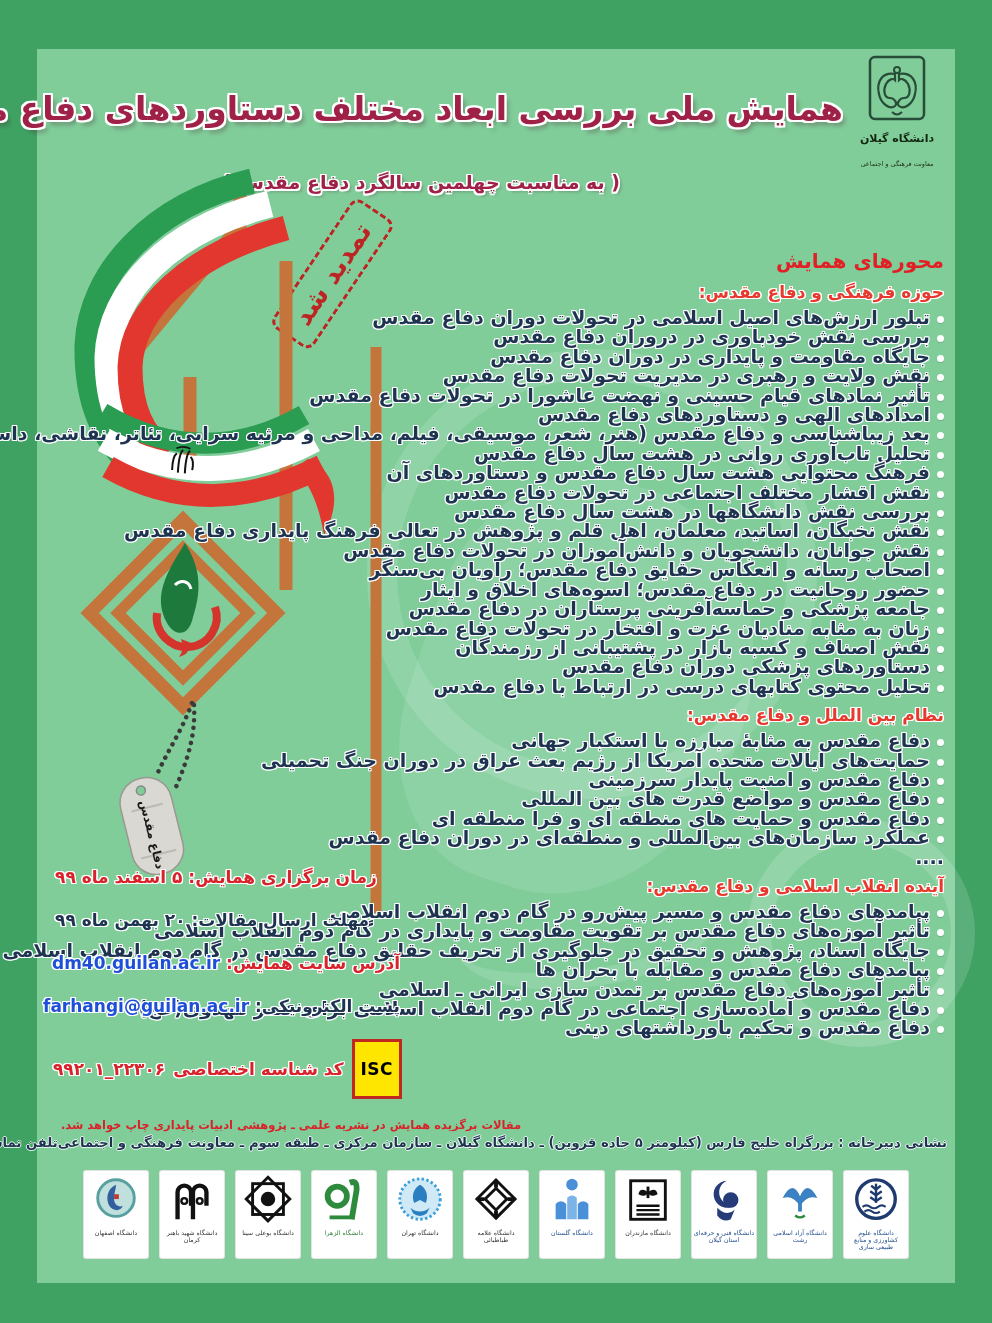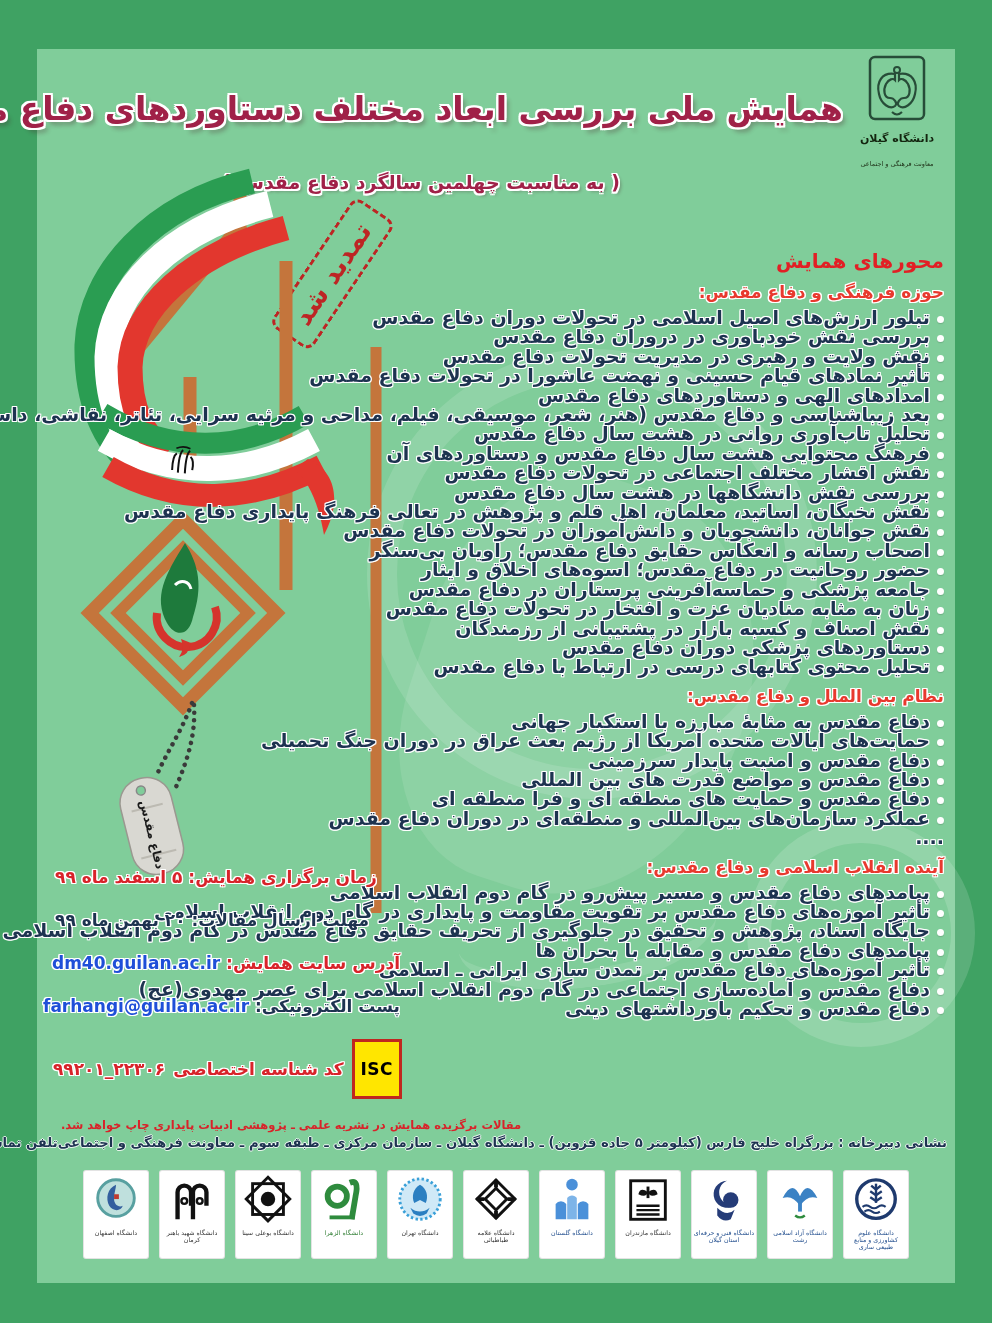--- a/index.html
+++ b/index.html
@@ -183,20 +183,21 @@
     </g>
   </svg>
 
   <div class="topics-col">
     <div class="topics-title">محورهای همایش</div>
     <div id="topicsSections">
         <div class="sec-h">حوزه فرهنگی و دفاع مقدس:</div>
         <ul class="topics">
           <li>تبلور ارزش‌های اصیل اسلامی در تحولات دوران دفاع مقدس</li>
           <li>بررسی نقش خودباوری در دروران دفاع مقدس</li>
+          <li>جایگاه مقاومت و پایداری در دوران دفاع مقدس</li>
           <li>نقش ولایت و رهبری در مدیریت تحولات دفاع مقدس</li>
           <li>تأثیر نمادهای قیام حسینی و نهضت عاشورا در تحولات دفاع مقدس</li>
           <li>امدادهای الهی و دستاوردهای دفاع مقدس</li>
           <li>بعد زیباشناسی و دفاع مقدس (هنر، شعر، موسیقی، فیلم، مداحی و مرثیه سرایی، تئاتر، نقاشی، داستانها و روایتهای حماسی ملی و دینی)</li>
           <li>تحلیل تاب‌آوری روانی در هشت سال دفاع مقدس</li>
           <li>فرهنگ محتوایی هشت سال دفاع مقدس و دستاوردهای آن</li>
         </ul>
         <ul class="topics">
           <li>نقش اقشار مختلف اجتماعی در تحولات دفاع مقدس</li>
           <li>بررسی نقش دانشگاهها در هشت سال دفاع مقدس</li>

